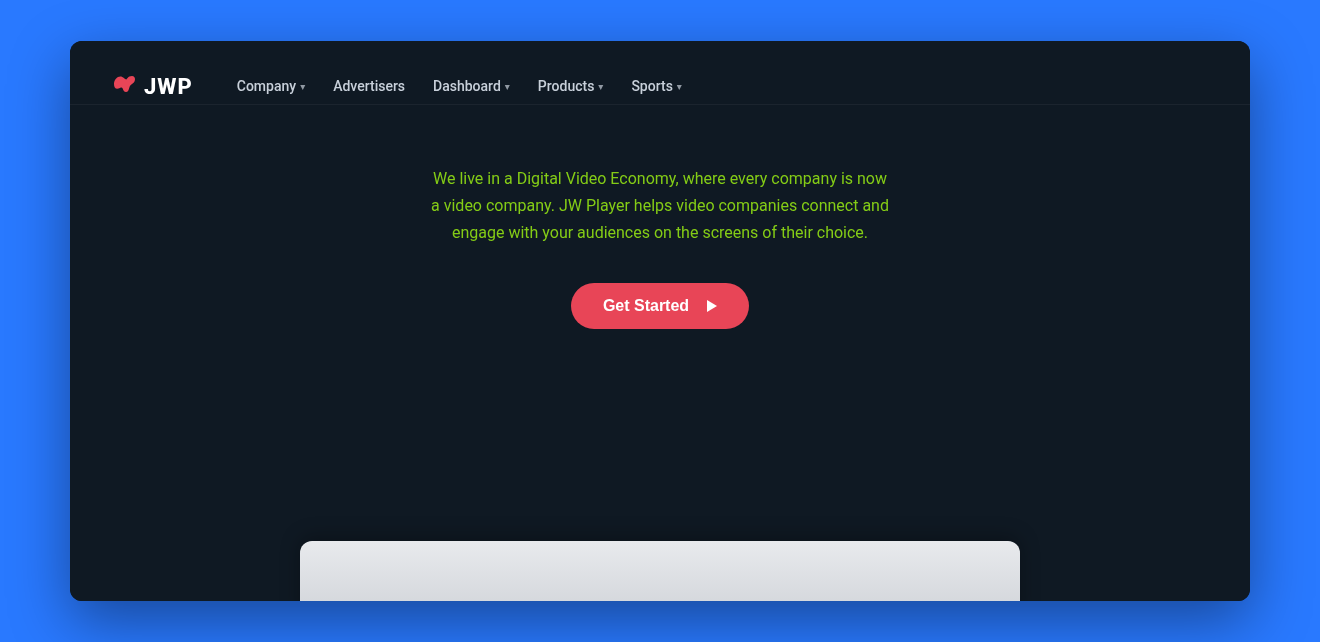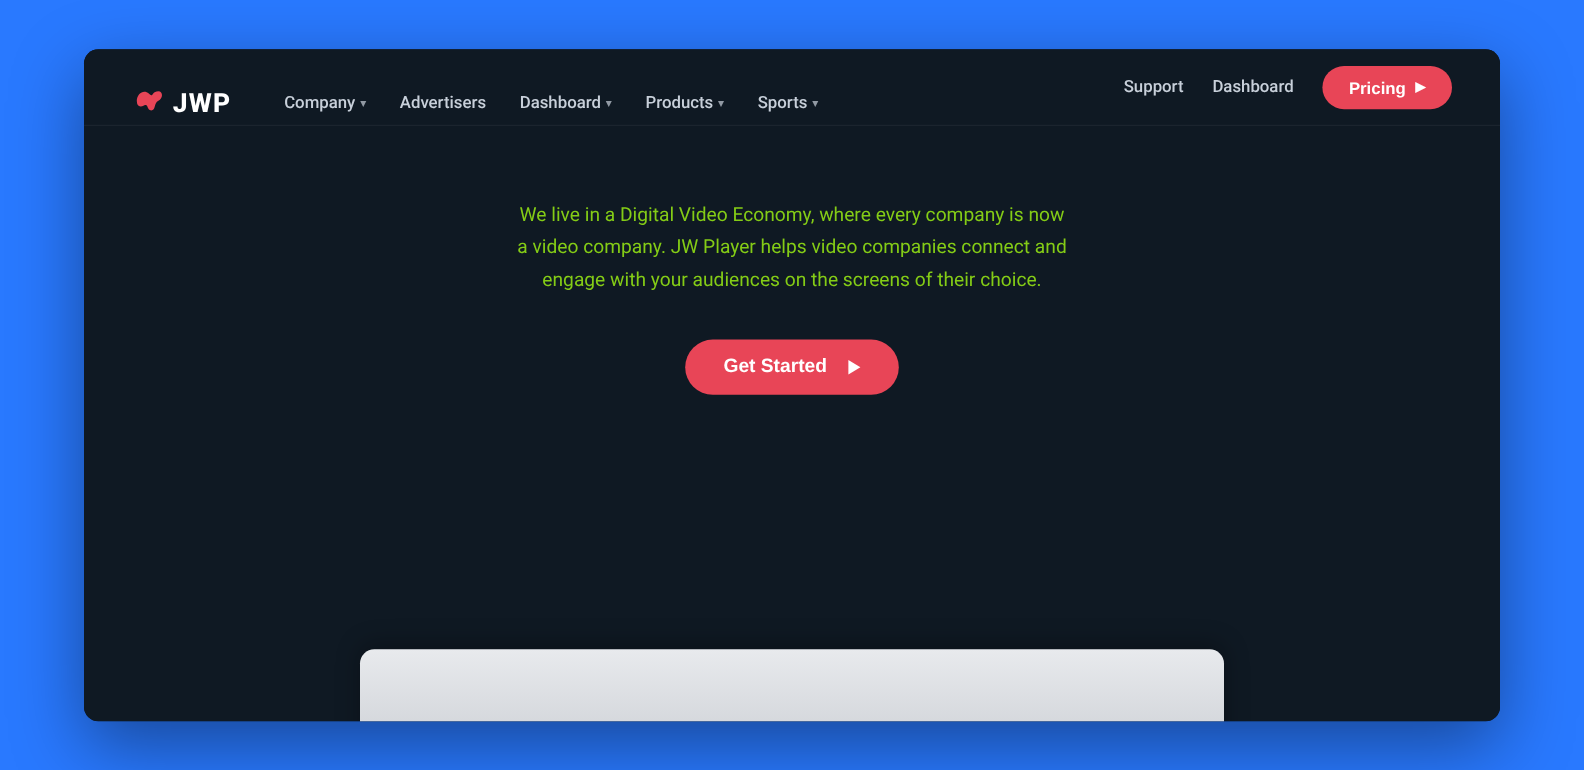--- a/index.html
+++ b/index.html
@@ -222,28 +222,20 @@
           <span>Products</span>
           <span class="nav-chevron">▾</span>
         </div>
         <div class="nav-item">
           <span>Sports</span>
           <span class="nav-chevron">▾</span>
         </div>
       </div>
     </div>
 
-    <div class="navbar-right">
-      <span class="nav-support">Support</span>
-      <span class="nav-dashboard">Dashboard</span>
-      <button class="pricing-btn">
-        <span>Pricing</span>
-        <span style="font-size:11px;">▶</span>
-      </button>
-    </div>
   </nav>
 
   <section class="hero">
     <p class="hero-subtitle">We live in a Digital Video Economy, where every company is now a video company. JW Player helps video companies connect and engage with your audiences on the screens of their choice.</p>
     <button class="get-started-btn">
       <span>Get Started</span>
       <span class="play-triangle"></span>
     </button>
 
     <div class="bottom-preview"></div>

